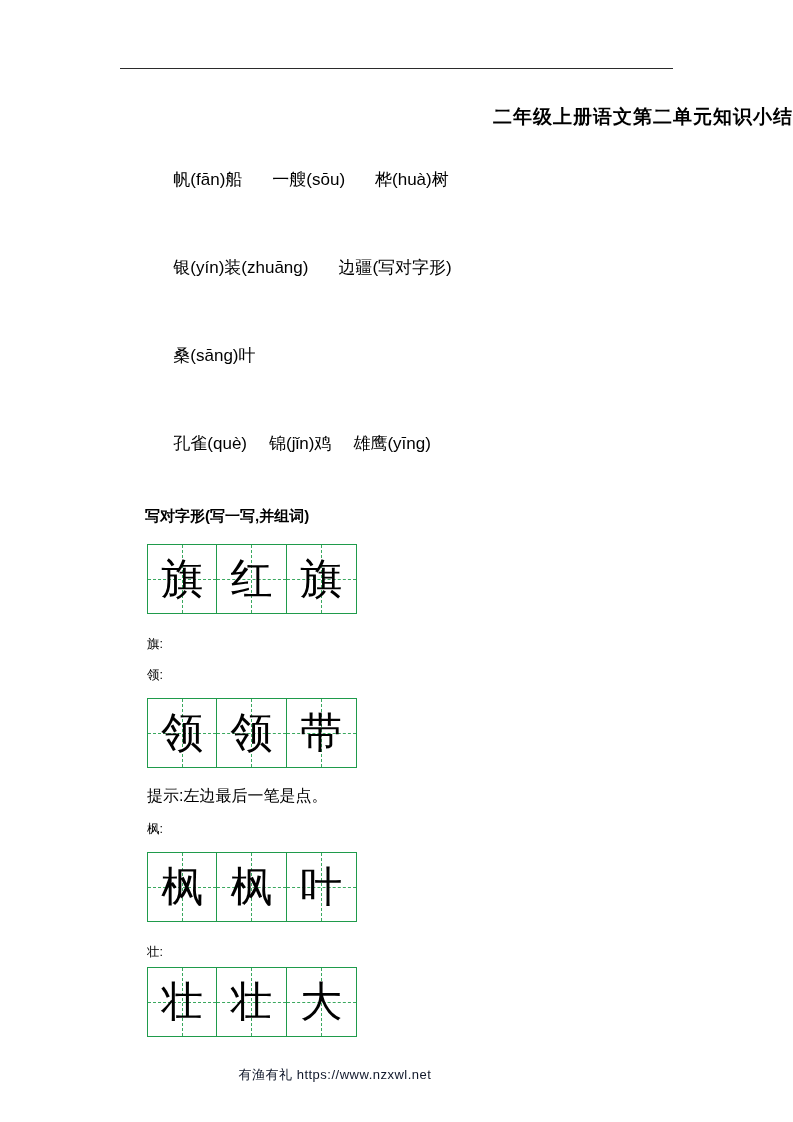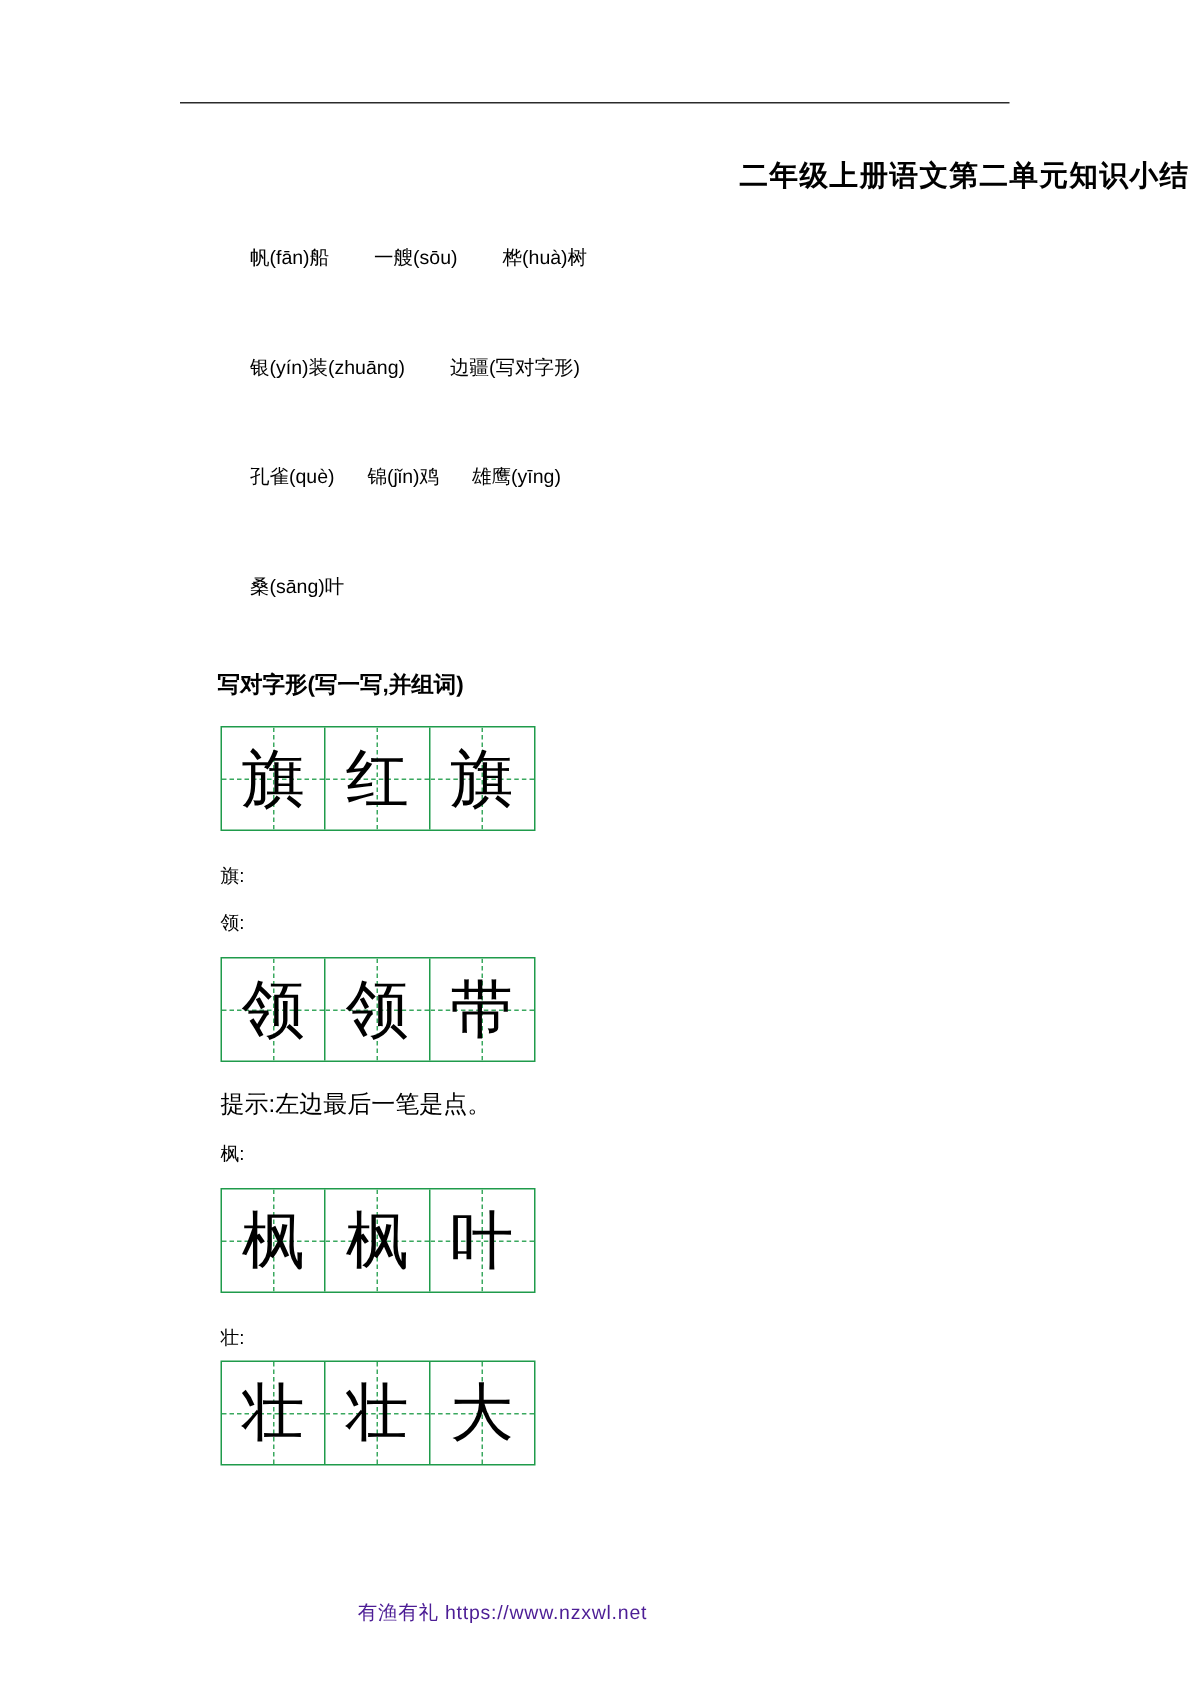--- a/index.html
+++ b/index.html
@@ -44,21 +44,21 @@
     left: 145px;
     top: 148px;
     width: 520px;
   }
   .sec-head {
     font-size: 13.5px;
     font-weight: bold;
     margin: 0 0 20px 6px;
   }
   .pron-line {
-    font-size: 13px;
+    font-size: 17px;
     margin: 0 0 25px 0;
     white-space: pre;
   }
   .gap-sm { display: inline-block; width: 22px; }
   .gap-md { display: inline-block; width: 30px; }
   .sec-head2 {
     font-size: 15px;
     font-weight: bold;
     margin: 32px 0 18px 0;
   }
@@ -117,21 +117,21 @@
   .row-label { margin: 22px 0 6px 2px; }
   .row-label2 { margin: 14px 0 14px 2px; }
   .hint { font-size: 16px; margin: 18px 0 0 2px; }
   .footer {
     position: absolute;
     left: 0;
     top: 1066px;
     width: 670px;
     text-align: center;
     font-size: 13px;
-    color: #4c1d95;
+    color: #0f172a;
     letter-spacing: 0.5px;
   }
 </style>
 </head>
 <body>
 
 <div class="page">
 
   <div class="top-rule"></div>
 
@@ -142,27 +142,27 @@
 
     <div class="pron-line">
       <span>帆(fān)船</span><span class="gap-md"></span><span>一艘(sōu)</span><span class="gap-md"></span><span>桦(huà)树</span>
     </div>
 
     <div class="pron-line">
       <span>银(yín)装(zhuāng)</span><span class="gap-md"></span><span>边疆(写对字形)</span>
     </div>
 
     <div class="pron-line">
+      <span>桑(sāng)叶</span>
+    </div>
+
+    <div class="pron-line">
       <span>孔雀(què)</span><span class="gap-sm"></span><span>锦(jǐn)鸡</span><span class="gap-sm"></span><span>雄鹰(yīng)</span>
     </div>
 
-    <div class="pron-line">
-      <span>桑(sāng)叶</span>
-    </div>
-
     <div class="sec-head2">写对字形(写一写,并组词)</div>
 
     <div class="grid">
       <div class="cell">
           <span class="glyph">旗</span>
         </div>
       <div class="cell">
           <span class="glyph">红</span>
         </div>
       <div class="cell">

